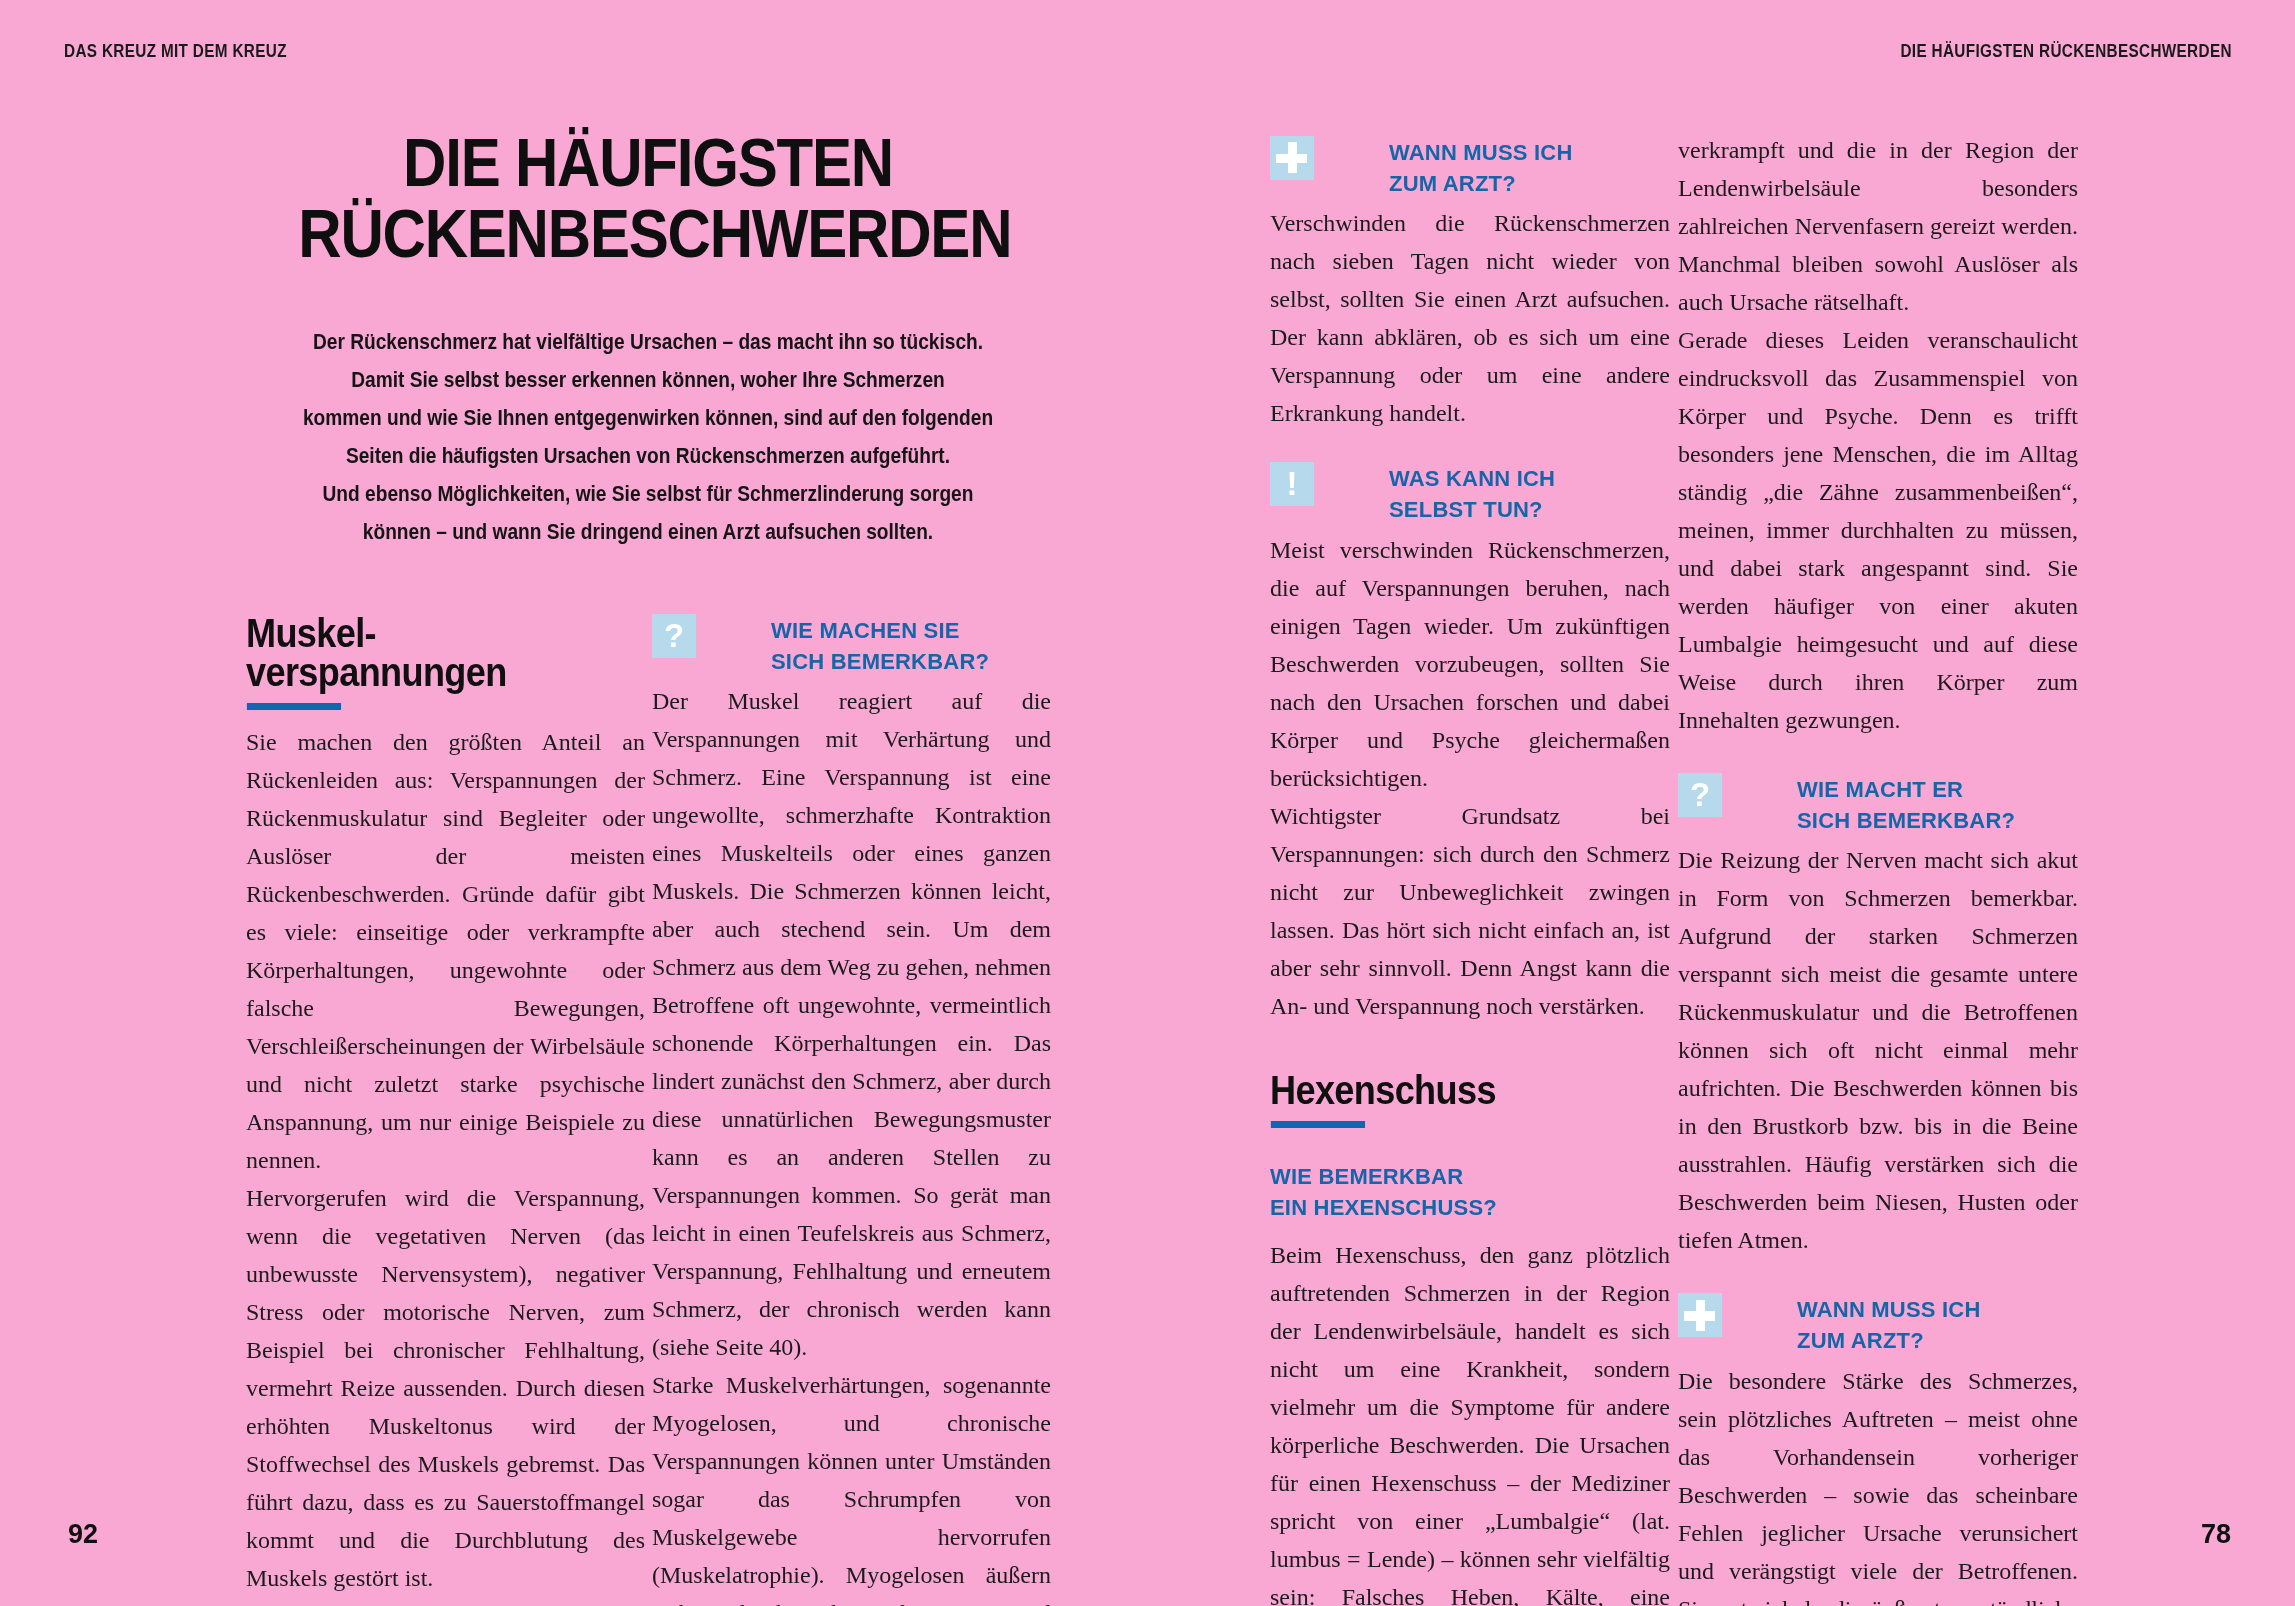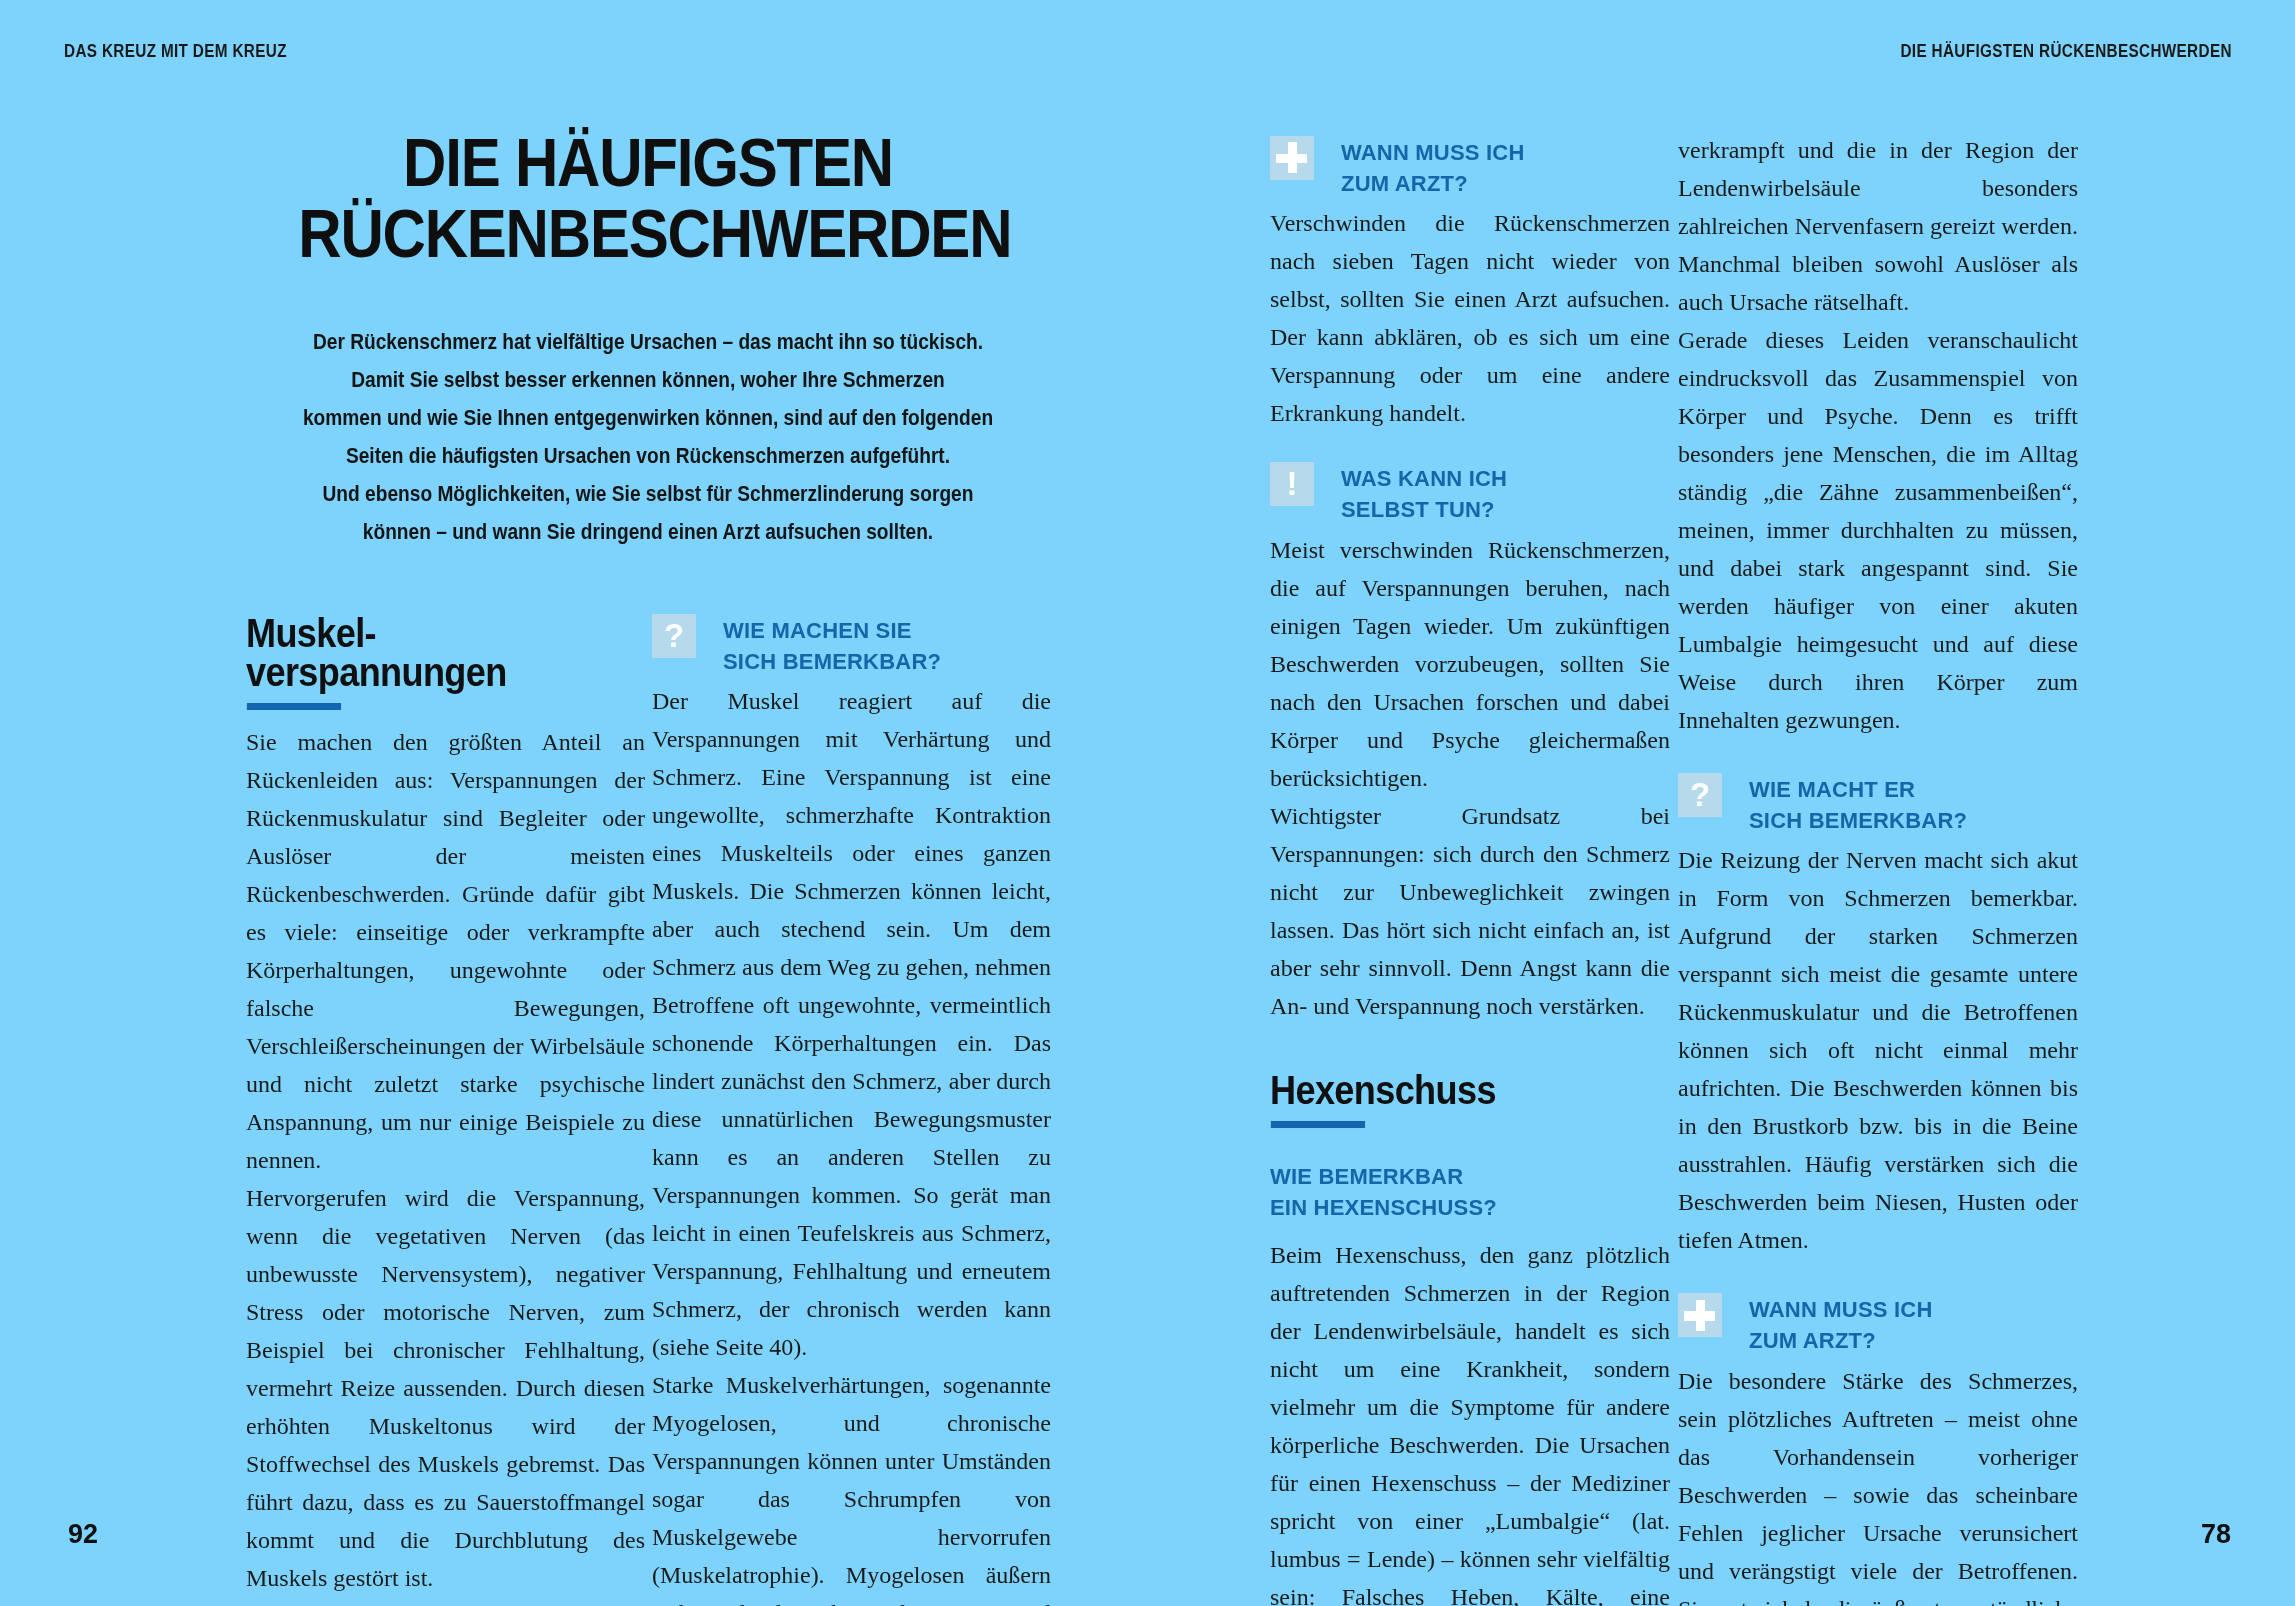--- a/index.html
+++ b/index.html
@@ -1,16 +1,16 @@
 <!DOCTYPE html>
 <html lang="de" style="font-size:11.4px"><head>
 <meta charset="utf-8">
 <style>
   html,body{margin:0;padding:0;background:#e8e8e8;}
-  .spread{position:relative;width:2295px;height:1607px;background:#7dd3fc;overflow:hidden;
+  .spread{position:relative;width:2295px;height:1607px;background:#f9a8d4;overflow:hidden;
           font-family:"Liberation Serif",serif;color:#1b1b1b;}
   .abs{position:absolute;}
   
   .runhead{font:700 18px/21.4px "Liberation Sans",sans-serif;color:#1a1a1a;letter-spacing:0.4px;white-space:nowrap;}
   .condense-l{display:inline-block;transform:scaleX(.85);transform-origin:0 50%;}
   .condense-r{display:inline-block;transform:scaleX(.85);transform-origin:100% 50%;}
   .condense-c{transform:scaleX(.87);transform-origin:50% 0;}
   
   .title{width:804px;text-align:center;font:900 69px/71px "Liberation Sans",sans-serif;color:#0f0f0f;letter-spacing:-1.4px;}
   
@@ -18,21 +18,21 @@
   
   .col{width:399px;}
   .body p{margin:0;font:400 24px/38px "Liberation Serif",serif;text-align:justify;color:#1b1b1b;}
   
   .bigwrap{transform:scaleX(.88);transform-origin:0 0;}
   .bighead{font:800 41px/39px "Liberation Sans",sans-serif;color:#101010;letter-spacing:-0.7px;}
   .rule{width:107px;height:7.1px;background:#1266ad;margin:11.4px 0 0 1.4px;}
   
   .subhead{font:700 22px/31px "Liberation Sans",sans-serif;color:#1565a9;letter-spacing:0.2px;}
   
-  .sechdr{display:flex;align-items:flex-start;}
+  .sechdr{display:flex;align-items:flex-start;gap:48px;}
   .icon{width:44px;height:44px;background:#b7d9ec;flex:0 0 44px;display:flex;align-items:center;justify-content:center;position:relative;margin-right:27px;}
   .icon .glyph{color:#fff;font:700 33px/33px "Liberation Sans",sans-serif;margin-top:-1.4px;}
   .icon.cross::before{content:"";position:absolute;left:6.4px;top:18px;width:31px;height:9.3px;background:#fff;}
   .icon.cross::after{content:"";position:absolute;left:18px;top:6.4px;width:9.3px;height:31px;background:#fff;}
   .sechdr .subhead{padding-top:0.7px;}
   .sec-body{margin-top:5.7px;}
   .mt42{margin-top:30px;}
   .mt48{margin-top:34px;}
   .mt64{margin-top:46px;}
   .sub-mt{margin-top:33px;}

